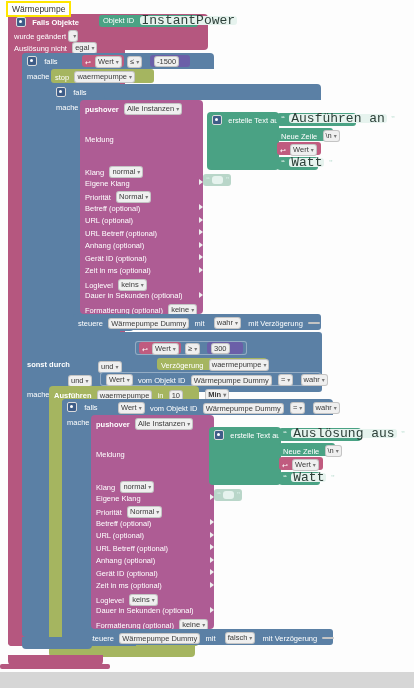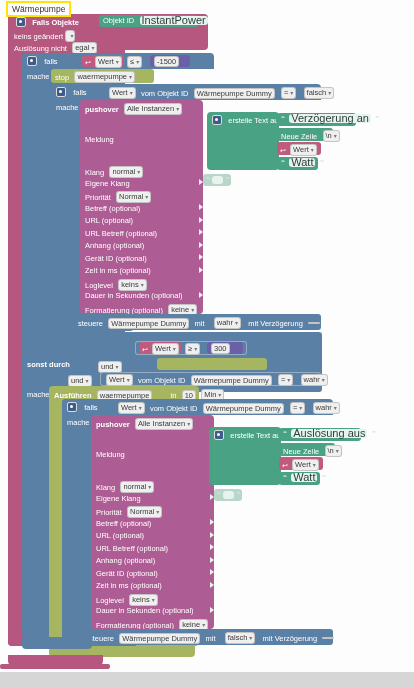--- a/index.html
+++ b/index.html
@@ -32,21 +32,21 @@
 
   
   .fld{
     display:inline-block;background:#efefef;color:#3b3b3b;
     border-radius:3px;padding:0 2px;line-height:9px;font-size:7.5px;
     vertical-align:middle;border:0.5px solid rgba(0,0,0,.18);
   }
   .fld.drop::after{content:"▾";font-size:6px;margin-left:2px;color:#777;}
   .fldg{ 
     display:inline-block;background:#e6f3ee;color:#2c3f38;border-radius:3px;
-    padding:0 2px;line-height:9px;font-size:11px;vertical-align:middle;
+    padding:0 2px;line-height:9px;font-size:13px;vertical-align:middle;font-family:Liberation Mono, monospace;
   }
   .lbl{font-size:7.5px;line-height:9px;color:#fff;vertical-align:middle;}
   .q{color:#cfe8df;font-size:8px;font-weight:bold;vertical-align:middle;}
 
   .row{white-space:nowrap;}
   .ico{
     display:inline-block;width:8px;height:8px;border-radius:2px;
     background:#3f5d88;border:1px solid #dcdcdc;vertical-align:middle;
     position:relative;
   }
@@ -86,21 +86,21 @@
     <span class="lbl" style="font-weight:bold;margin-left:4px;">Falls Objekte</span>
   </div>
 
   <div class="blk c-green" style="left:99px;top:15px;width:99px;height:12px;border-radius:3px;"></div>
   <div class="blk row" style="left:103px;top:16px;">
     <span class="lbl">Objekt ID</span>
     <span class="fldg" style="margin-left:3px;">InstantPower</span>
   </div>
 
   <div class="blk row" style="left:14px;top:30px;">
-    <span class="lbl">keins geändert</span>
+    <span class="lbl">wurde geändert</span>
     <span class="fld drop" style="width:4px;"></span>
   </div>
   <div class="blk row" style="left:14px;top:42px;">
     <span class="lbl">Auslösung nicht</span>
     <span class="fld drop" style="margin-left:3px;">egal</span>
   </div>
 
   <div class="blk c-logic" style="left:22px;top:53px;width:98px;height:584px;border-radius:4px;"></div>
   <div class="blk c-logic" style="left:22px;top:53px;width:192px;height:16px;border-radius:4px 4px 0 0;"></div>
   <div class="blk row" style="left:27px;top:56px;">
@@ -126,27 +126,20 @@
     <span class="fld drop" style="margin-left:3px;">waermepumpe</span>
   </div>
 
   <div class="blk c-logic" style="left:51px;top:84px;width:83px;height:247px;border-radius:4px;"></div>
   <div class="blk c-logic" style="left:51px;top:84px;width:270px;height:16px;border-radius:4px 4px 0 0;"></div>
   <div class="blk row" style="left:56px;top:87px;">
     <span class="ico"></span>
     <span class="lbl" style="margin-left:5px;">falls</span>
   </div>
   <div class="blk c-logic" style="left:104px;top:85px;width:214px;height:14px;border-radius:3px;"></div>
-  <div class="blk row" style="left:109px;top:87px;">
-    <span class="fld drop">Wert</span>
-    <span class="lbl" style="margin-left:3px;">vom Objekt ID</span>
-    <span class="fld" style="margin-left:3px;">Wärmepumpe Dummy</span>
-    <span class="fld drop" style="margin-left:4px;">=</span>
-    <span class="fld drop" style="margin-left:5px;">falsch</span>
-  </div>
   <div class="blk lbl" style="left:56px;top:103px;">mache</div>
 
   <div class="blk c-purple" style="left:80px;top:100px;width:123px;height:214px;border-radius:4px;"></div>
   <div class="blk row" style="left:85px;top:103px;">
     <span class="lbl" style="font-weight:bold;">pushover</span>
     <span class="fld drop" style="margin-left:3px;">Alle Instanzen</span>
   </div>
   <div class="blk lbl" style="left:85px;top:135px;">Meldung</div>
 
   <div class="blk" style="left:85px;top:166px;width:118px;">
@@ -210,21 +203,21 @@
 
   <div class="blk c-green" style="left:207px;top:112px;width:72px;height:58px;border-radius:4px;"></div>
   <div class="blk row" style="left:212px;top:115px;">
     <span class="ico"></span>
     <span class="lbl" style="margin-left:4px;">erstelle Text aus</span>
   </div>
 
   <div class="blk c-green" style="left:277px;top:113px;width:79px;height:13px;border-radius:3px;"></div>
   <div class="blk row" style="left:281px;top:114px;">
     <span class="q">“</span>
-    <span class="fldg" style="margin:0 2px;">Verzögerung an</span>
+    <span class="fldg" style="margin:0 2px;">Ausführen an</span>
     <span class="q">”</span>
   </div>
 
   <div class="blk c-green" style="left:277px;top:128px;width:56px;height:13px;border-radius:3px;"></div>
   <div class="blk row" style="left:281px;top:130px;">
     <span class="lbl">Neue Zeile</span>
     <span class="fld drop" style="margin-left:3px;">\n</span>
   </div>
 
   <div class="blk c-value" style="left:277px;top:142px;width:44px;height:13px;border-radius:3px;"></div>
@@ -260,40 +253,44 @@
     <span class="fld drop" style="margin-left:2px;">Wert</span>
   </div>
   <span class="blk fld drop" style="left:185px;top:343px;">≥</span>
   <div class="blk c-num" style="left:207px;top:342px;width:36px;height:12px;border-radius:3px;"></div>
   <span class="blk fld" style="left:211px;top:343px;">300</span>
 
   <span class="blk fld drop" style="left:98px;top:361px;">und</span>
   <div class="blk c-logic" style="left:131px;top:357px;width:138px;height:14px;border-radius:3px;"></div>
   <div class="blk lbl" style="left:152px;top:360px;margin-left:45px;">nicht</div>
   <div class="blk c-olive" style="left:157px;top:358px;width:110px;height:12px;border-radius:3px;"></div>
+  <div class="blk row" style="left:161px;top:359px;">
+    <span class="lbl">Verzögerung</span>
+    <span class="fld drop" style="margin-left:3px;">waermepumpe</span>
+  </div>
 
   <span class="blk fld drop" style="left:68px;top:375px;">und</span>
   <div class="blk c-logic" style="left:100px;top:372px;width:221px;height:14px;border-radius:3px;border:0.6px solid rgba(255,255,255,.35);"></div>
   <div class="blk row" style="left:106px;top:374px;">
     <span class="fld drop">Wert</span>
     <span class="lbl" style="margin-left:3px;">vom Objekt ID</span>
     <span class="fld" style="margin-left:3px;">Wärmepumpe Dummy</span>
     <span class="fld drop" style="margin-left:4px;">=</span>
     <span class="fld drop" style="margin-left:5px;">wahr</span>
   </div>
 
   <div class="blk lbl" style="left:27px;top:390px;">mache</div>
 
   <div class="blk c-olive" style="left:49px;top:386px;width:150px;height:260px;border-radius:4px;"></div>
   <div class="blk row" style="left:54px;top:389px;">
     <span class="lbl" style="font-weight:bold;">Ausführen</span>
     <span class="fld" style="margin-left:3px;">waermepumpe</span>
-    <span class="lbl" style="margin-left:16px;">in</span>
+    <span class="lbl" style="margin-left:3px;">in</span>
     <span class="fld" style="margin-left:3px;">10</span>
-    <span class="fld drop" style="margin-left:3px;">Min</span>
+    <span class="fld drop" style="margin-left:20px;font-weight:bold;">Min</span>
   </div>
 
   <div class="blk c-logic" style="left:62px;top:399px;width:130px;height:245px;border-radius:4px;"></div>
   <div class="blk c-logic" style="left:62px;top:399px;width:271px;height:16px;border-radius:4px 4px 0 0;"></div>
   <div class="blk row" style="left:67px;top:402px;">
     <span class="ico"></span>
     <span class="lbl" style="margin-left:5px;">falls</span>
   </div>
   <div class="blk c-logic" style="left:113px;top:400px;width:217px;height:14px;border-radius:3px;"></div>
   <div class="blk row" style="left:118px;top:402px;">

